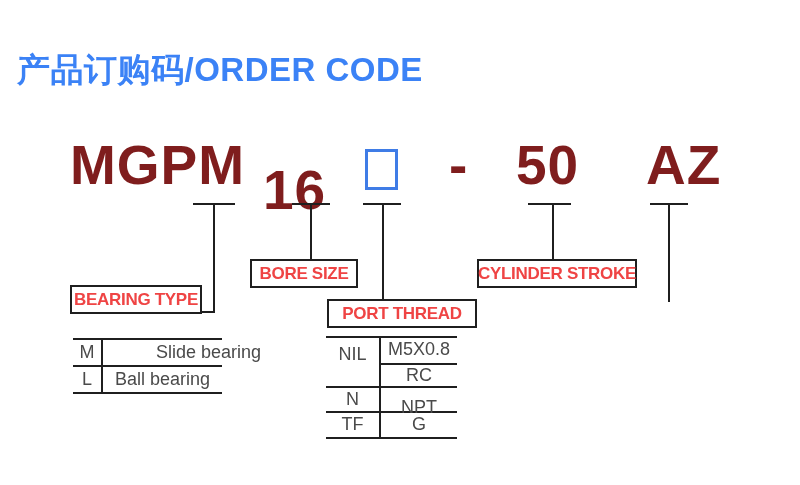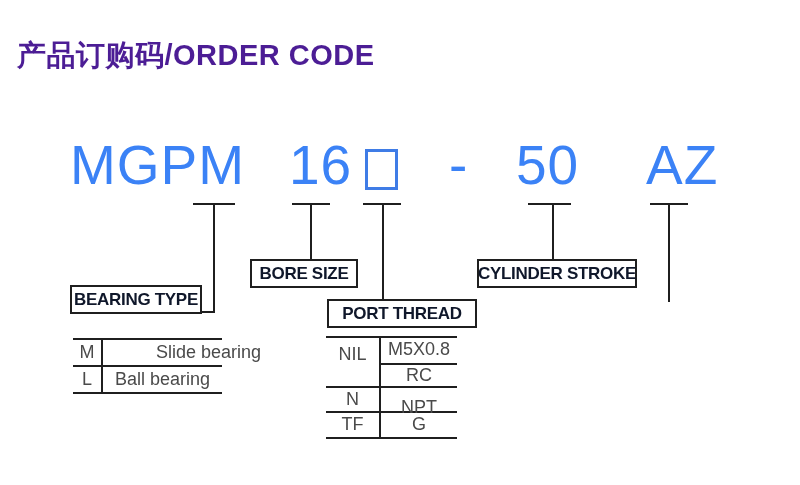--- a/index.html
+++ b/index.html
@@ -8,34 +8,34 @@
     position: relative;
     width: 800px;
     height: 485px;
     background: #ffffff;
     font-family: "Liberation Sans", "DejaVu Sans", sans-serif;
     overflow: hidden;
   }
   .page-title {
     position: absolute;
     left: 17px;
-    top: 36px;
-    font-size: 29px;
+    top: 48px;
+    font-size: 33px;
     font-weight: 900;
     letter-spacing: 0.5px;
-    color: #4c1d95;
+    color: #3b82f6;
     white-space: nowrap;
   }
   .code-seg {
     position: absolute;
     top: 138px;
     font-size: 55px;
-    font-weight: normal;
+    font-weight: bold;
     line-height: 1;
-    color: #3b82f6;
+    color: #7f1d1d;
     letter-spacing: 1px;
     white-space: nowrap;
   }
   .placeholder-box {
     position: absolute;
     left: 365px;
     top: 149px;
     width: 33px;
     height: 41px;
     border: 3px solid #3f7ce6;
@@ -48,21 +48,21 @@
   .callout-box {
     position: absolute;
     border: 2px solid #1f1f1f;
     background: #ffffff;
     display: flex;
     align-items: center;
     justify-content: center;
     font-size: 17px;
     font-weight: 600;
     letter-spacing: -0.3px;
-    color: #0f172a;
+    color: #ef4444;
     white-space: nowrap;
   }
   .cell {
     position: absolute;
     display: flex;
     align-items: center;
     justify-content: center;
     font-size: 18px;
     font-weight: 400;
     color: #4a4a4a;
@@ -70,21 +70,21 @@
   }
 </style>
 </head>
 <body>
 
 <div class="stage">
 
   <div class="page-title">产品订购码/ORDER CODE</div>
 
   <div class="code-seg" style="left:70px;">MGPM</div>
-  <div class="code-seg" style="left:289px;">16</div>
+  <div class="code-seg" style="left:263px;margin-top:25px;">16</div>
   <div class="placeholder-box"></div>
   <div class="code-seg" style="left:449px;">-</div>
   <div class="code-seg" style="left:516px;">50</div>
   <div class="code-seg" style="left:646px;">AZ</div>
 
   <div class="line" style="left:193px; top:203px; width:42px; height:2px;"></div>
   <div class="line" style="left:213px; top:203px; width:2px; height:110px;"></div>
   <div class="line" style="left:202px; top:311px; width:13px; height:2px;"></div>
 
   <div class="line" style="left:292px; top:203px; width:38px; height:2px;"></div>

